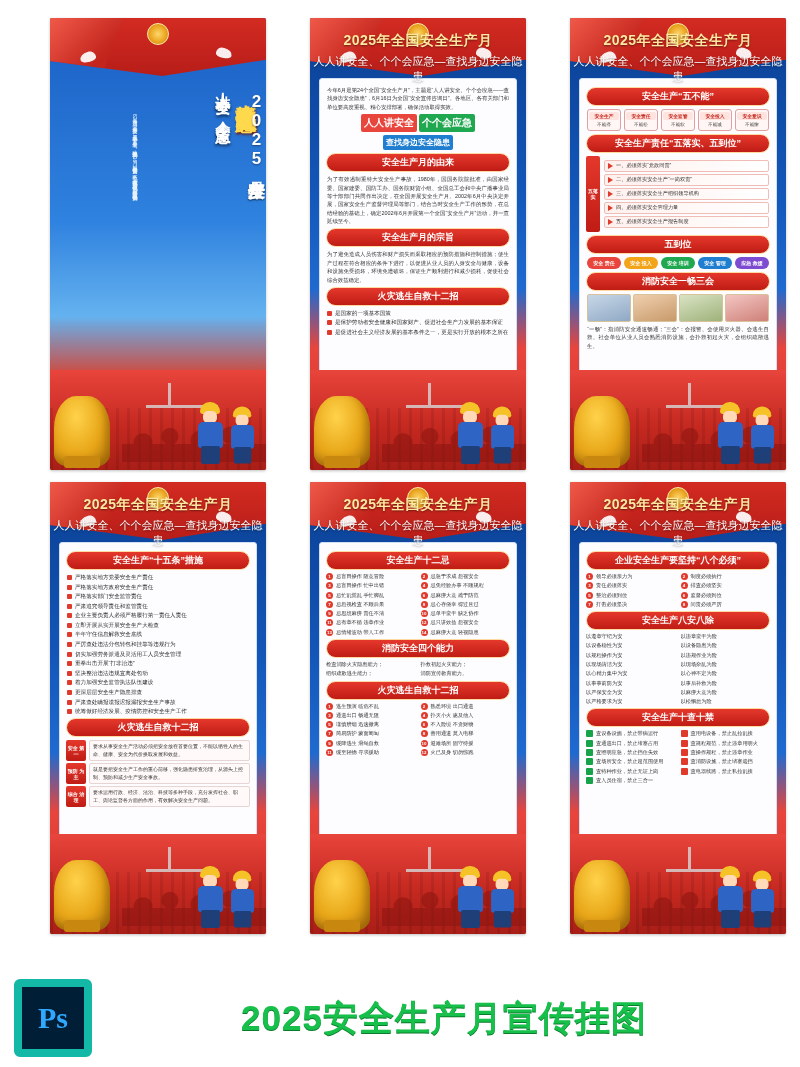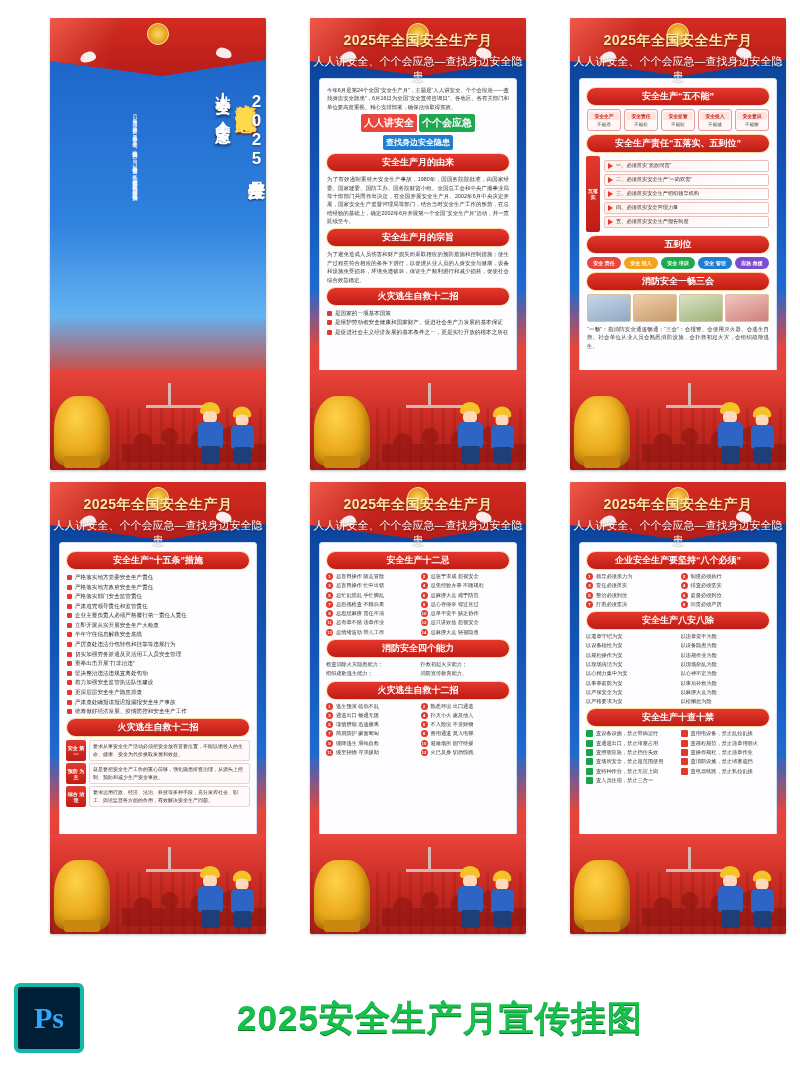--- a/index.html
+++ b/index.html
@@ -195,21 +195,21 @@
   .iconlist .it{display:flex;gap:3px;align-items:flex-start;font-size:5.2px;color:#333;line-height:1.4;}
   .iconlist .it .sq{flex:0 0 auto;width:7px;height:7px;border-radius:1px;background:#17a34a;}
   .iconlist .it .sq.r{background:#e03a2d;}
 
   
   .footer{
     position:absolute;left:14px;right:14px;bottom:18px;height:62px;
     display:flex;align-items:center;gap:10px;
   }
   .psbox{
-    width:62px;height:62px;background:#001e36;border:4px solid #14b8a6;
+    width:62px;height:62px;background:#001e36;border:8px solid #14b8a6;
     border-radius:6px;display:flex;align-items:center;justify-content:center;
     color:#31a8ff;font-size:30px;font-weight:bold;font-family:"Liberation Serif",serif;
   }
   .fttitle{
     flex:1;height:62px;display:flex;align-items:center;justify-content:center;
     font-size:35px;font-weight:bold;color:#17c04a;letter-spacing:1px;
     text-shadow:0 1px 0 #0a7a2c;
   }
 </style>
 </head>

